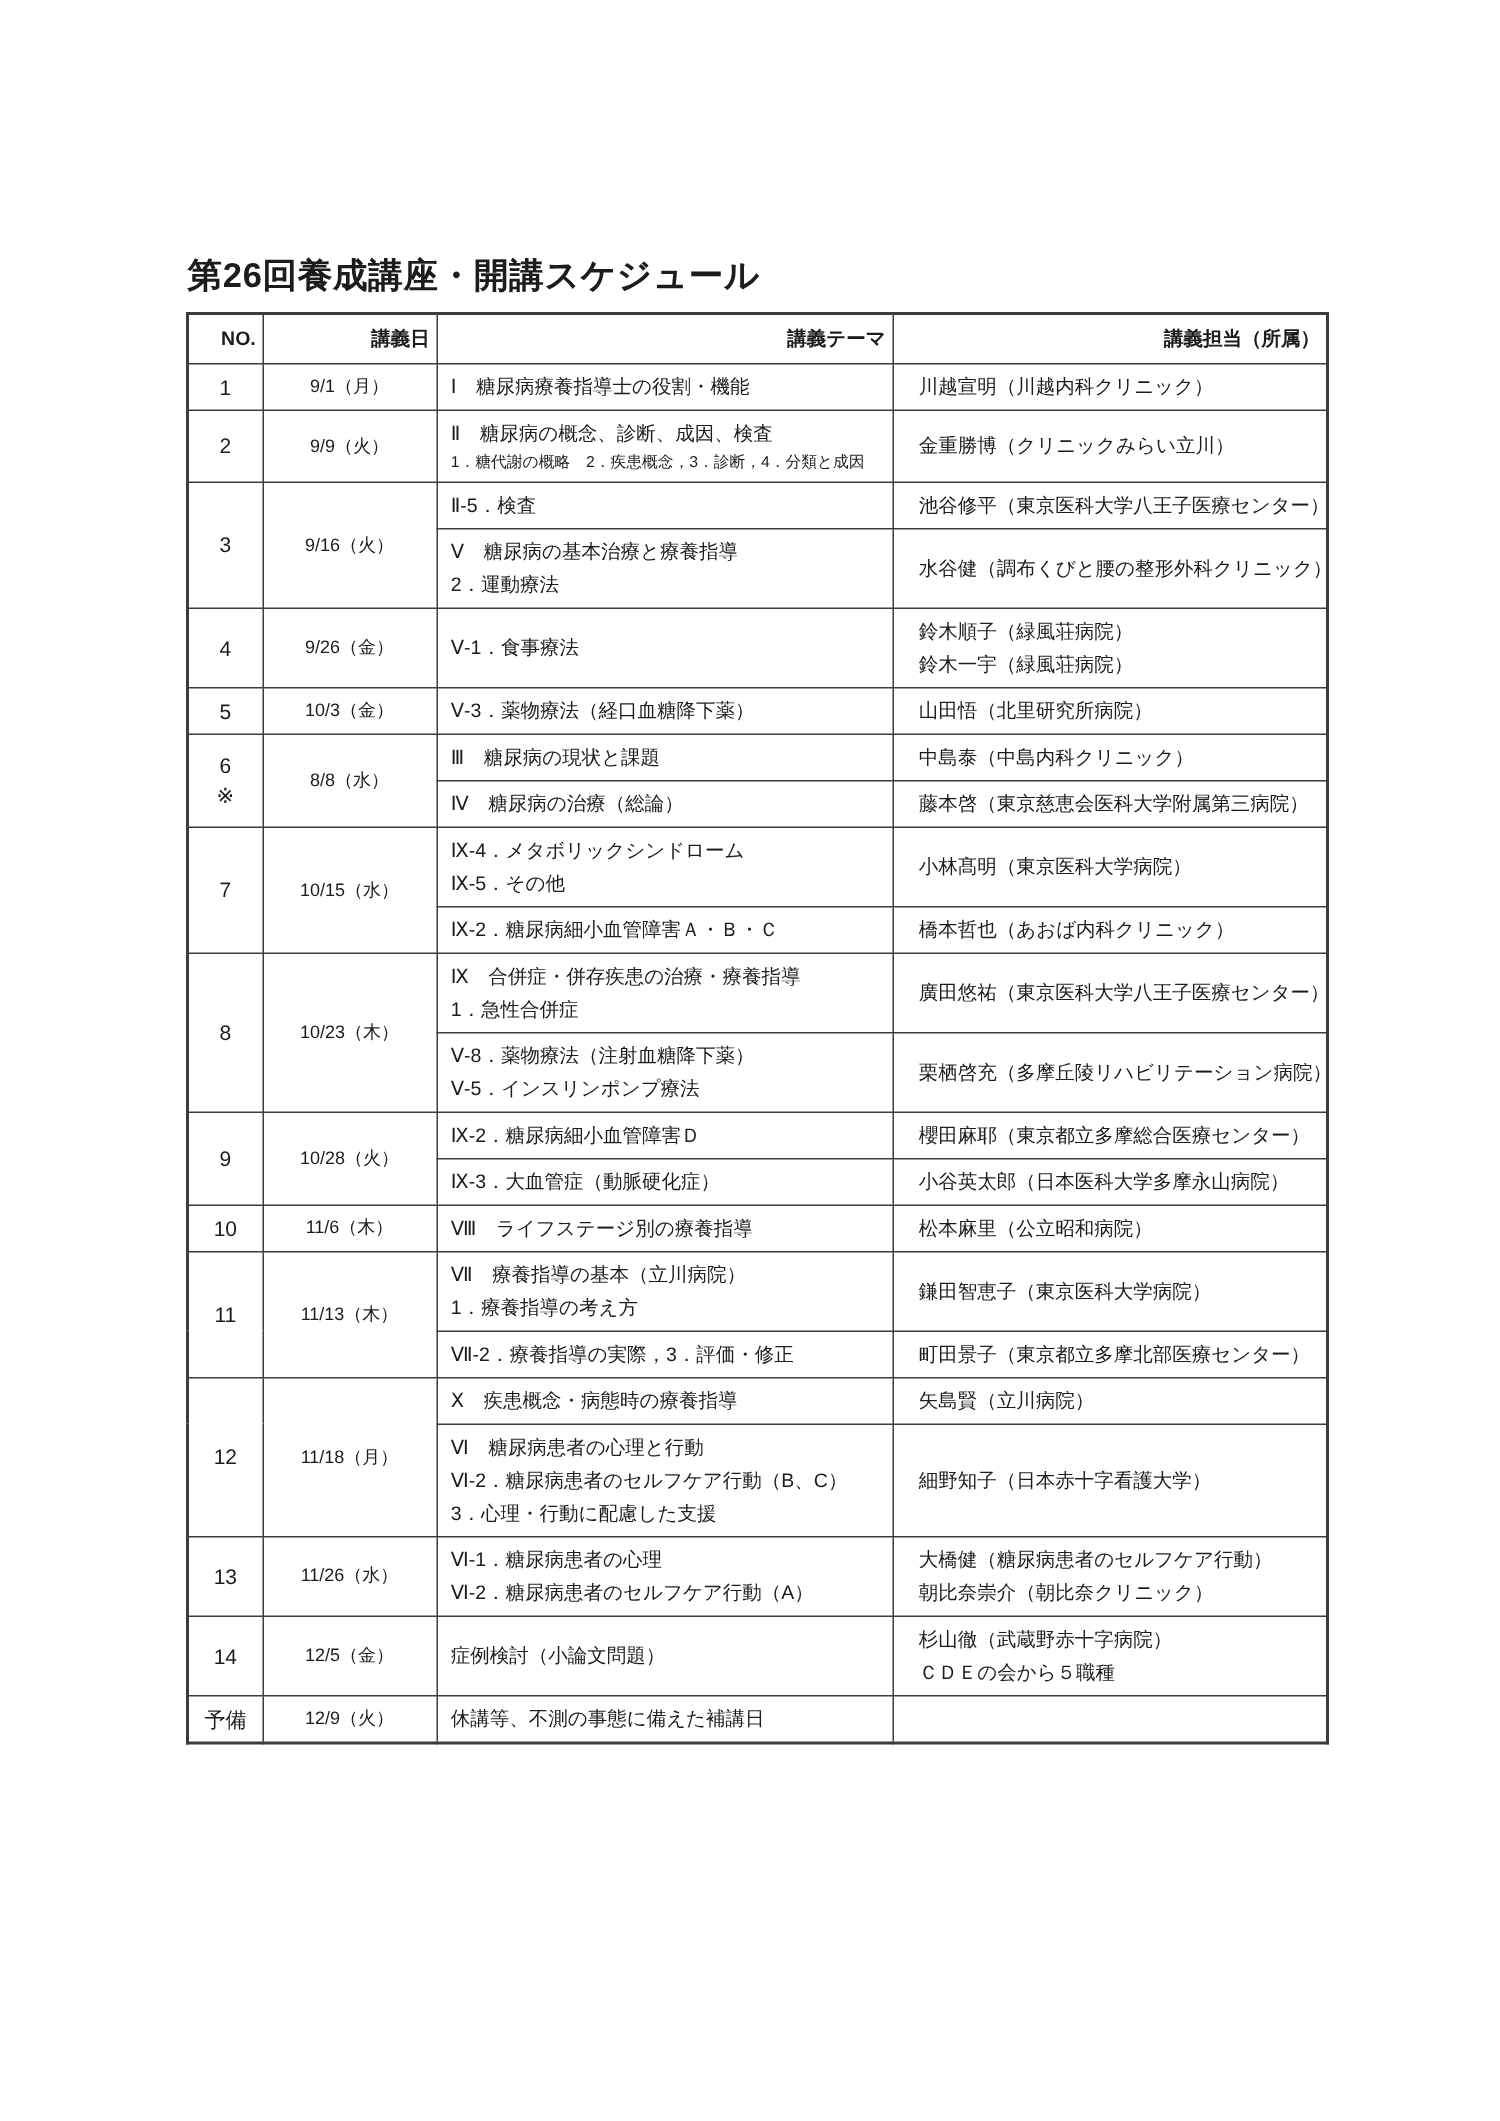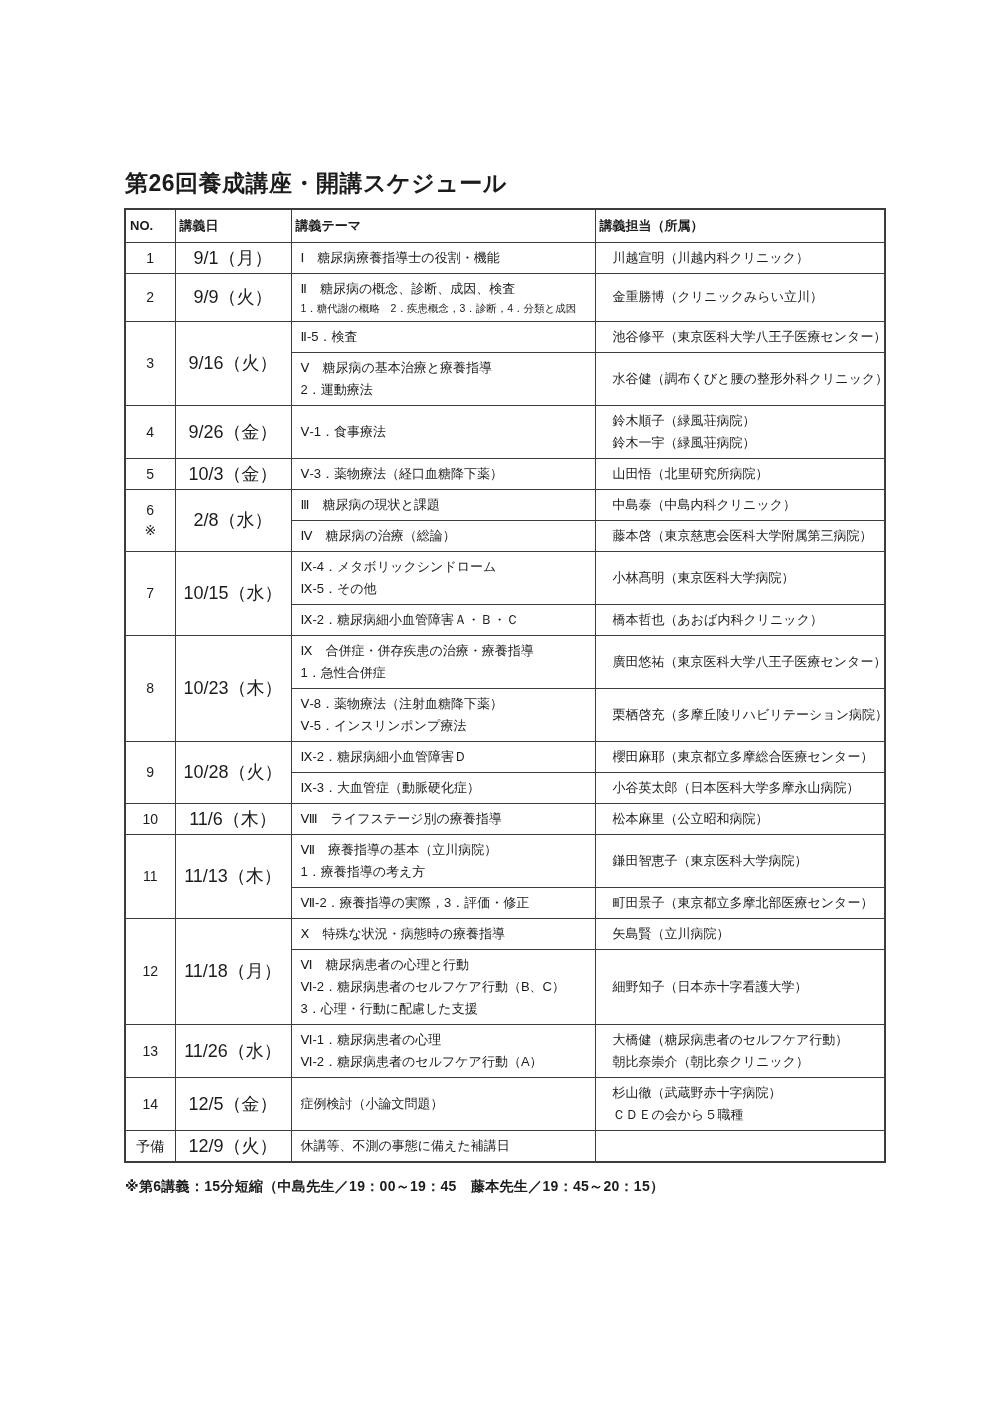--- a/index.html
+++ b/index.html
@@ -37,31 +37,31 @@
   table.schedule th,
   table.schedule td {
     border: 1px solid #3c3c3c;
     vertical-align: middle;
     overflow: hidden;
   }
   thead th {
     height: 33px;
     font-size: 13px;
     font-weight: bold;
-    text-align: left;
+    text-align: right;
     padding: 2px 4px;
   }
   td.col-no {
     text-align: center;
     font-size: 14px;
     padding: 2px;
   }
   td.col-date {
     text-align: center;
-    font-size: 18px;
+    font-size: 12px;
     padding: 2px;
     white-space: nowrap;
   }
   td.col-theme {
     font-size: 13px;
     padding: 4px 5px 4px 9px;
   }
   td.col-lect {
     font-size: 13px;
     padding: 4px 19px 4px 17px;
@@ -178,21 +178,21 @@
           </td>
           <td class="col-lect">
             <div class="line">山田悟（北里研究所病院）</div>
           </td>
         </tr>
         <tr>
           <td class="col-no" rowspan="2">
             <div class="no-line">6</div>
             <div class="no-line">※</div>
           </td>
-          <td class="col-date" rowspan="2">2/8（水）</td>
+          <td class="col-date" rowspan="2">8/8（水）</td>
           <td class="col-theme">
             <div class="line">Ⅲ　糖尿病の現状と課題</div>
           </td>
           <td class="col-lect">
             <div class="line">中島泰（中島内科クリニック）</div>
           </td>
         </tr>
         <tr>
           <td class="col-theme">
             <div class="line">Ⅳ　糖尿病の治療（総論）</div>
@@ -296,21 +296,21 @@
           <td class="col-lect">
             <div class="line">町田景子（東京都立多摩北部医療センター）</div>
           </td>
         </tr>
         <tr>
           <td class="col-no" rowspan="2">
             <div class="no-line">12</div>
           </td>
           <td class="col-date" rowspan="2">11/18（月）</td>
           <td class="col-theme">
-            <div class="line">Ⅹ　特殊な状況・病態時の療養指導</div>
+            <div class="line">Ⅹ　疾患概念・病態時の療養指導</div>
           </td>
           <td class="col-lect">
             <div class="line">矢島賢（立川病院）</div>
           </td>
         </tr>
         <tr>
           <td class="col-theme">
             <div class="line">Ⅵ　糖尿病患者の心理と行動</div>
             <div class="line">Ⅵ-2．糖尿病患者のセルフケア行動（B、C）</div>
             <div class="line">3．心理・行動に配慮した支援</div>
@@ -352,14 +352,13 @@
           </td>
           <td class="col-date" rowspan="1">12/9（火）</td>
           <td class="col-theme">
             <div class="line">休講等、不測の事態に備えた補講日</div>
           </td>
           <td class="col-lect"></td>
         </tr>
       </tbody>
   </table>
 
-  <p class="footnote">※第6講義：15分短縮（中島先生／19：00～19：45　藤本先生／19：45～20：15）</p>
 </div>
 
 </body></html>

